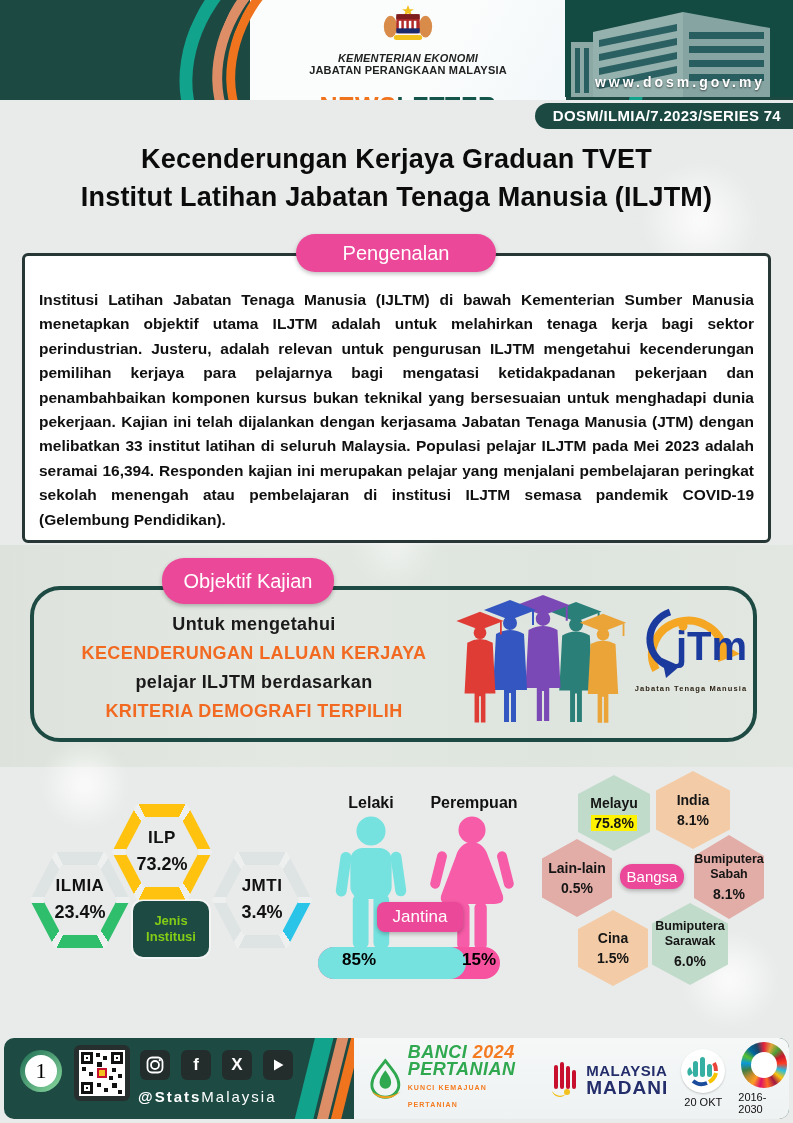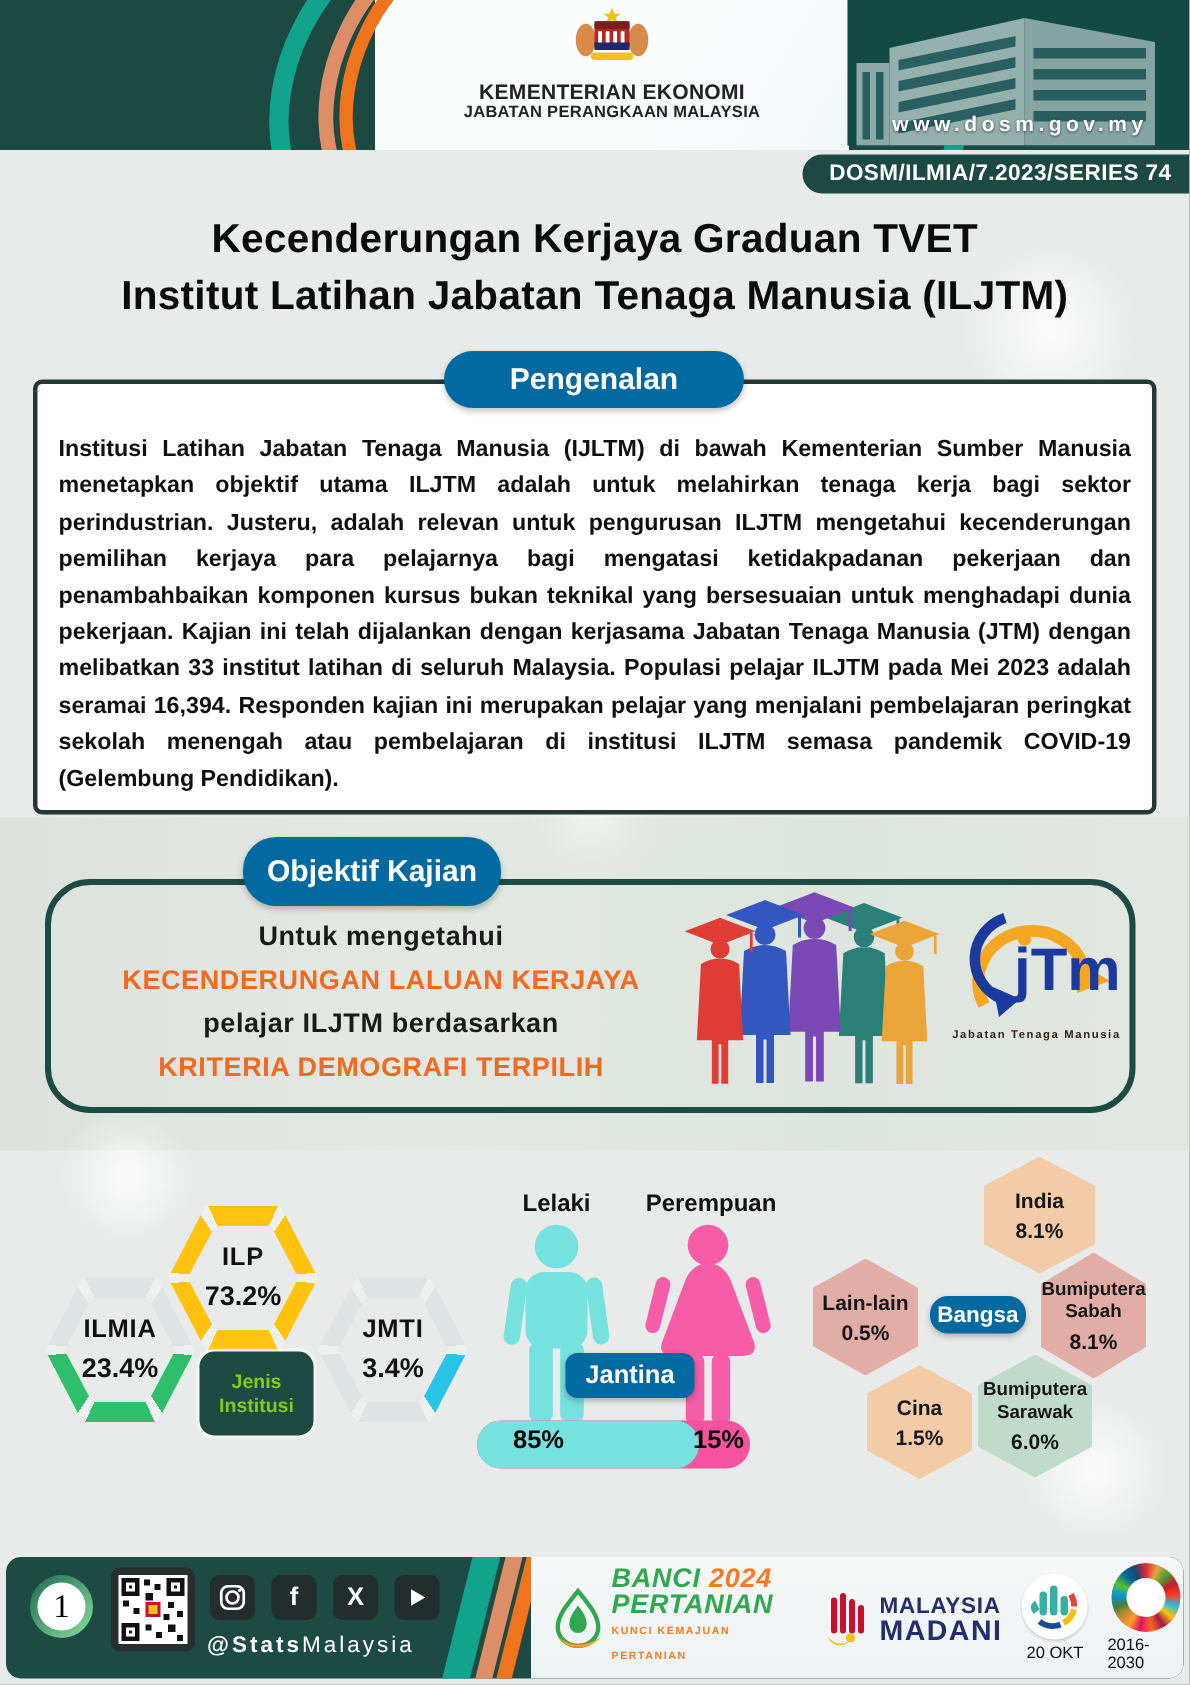--- a/index.html
+++ b/index.html
@@ -19,35 +19,35 @@
   
   .masthead { position:absolute; left:0; top:0; width:793px; height:100px; background:#1C4A43; overflow:hidden; }
   .mast-white { position:absolute; left:250px; top:0; width:316px; height:100px; background:linear-gradient(120deg,#fbfdfd 60%,#f2f7f9); }
   .arc { position:absolute; border-radius:50%; border:13px solid transparent; }
   .arc-teal    { width:170px; height:230px; left:186px; top:-60px; border-left-color:#12A38C; transform:rotate(26deg); }
   .arc-salmon  { width:150px; height:210px; left:218px; top:-52px; border-left-color:#DE8E66; border-width:10px; transform:rotate(24deg); }
   .arc-orange  { width:146px; height:206px; left:232px; top:-50px; border-left-color:#F0731D; border-width:9px; transform:rotate(24deg); }
   .arc-teal-r  { width:170px; height:230px; left:470px; top:-64px; border-right-color:#12A38C; transform:rotate(-22deg); }
   .building-wrap { position:absolute; left:565px; top:0; width:228px; height:97px; background:#16453E; }
   .crest-block { position:absolute; left:290px; top:4px; width:236px; text-align:center; }
-  .ministry { font-size:14px; font-weight:bold; color:#222; margin-top:2px; letter-spacing:.2px; }
+  .ministry { font-size:11px; font-weight:bold; color:#222; margin-top:2px; letter-spacing:.2px;font-style:italic; }
   .department { font-size:11px; font-weight:bold; color:#222; letter-spacing:.2px; }
   .newsletter { font-size:25px; font-weight:bold; letter-spacing:.5px; margin-top:16px; }
   .news { color:#F0731D; } .letter { color:#15564C; }
   .website { position:absolute; left:580px; top:74px; width:200px; text-align:center; color:#fff; font-weight:bold;
     font-size:14px; letter-spacing:3px; text-shadow:0 1px 2px rgba(0,0,0,.6); }
   .series-badge { position:absolute; right:0; top:103px; height:26px; line-height:26px; padding:0 12px 0 18px;
     background:#1C4A43; color:#fff; font-weight:bold; font-size:15px; border-radius:14px 0 0 14px; letter-spacing:.3px; }
 
   
   .doc-title { position:absolute; left:0; top:140px; width:793px; text-align:center; color:#0b0b0b;
     font-size:27px; font-weight:bold; line-height:38px; letter-spacing:.2px; }
 
   
-  .pill { background:#0369a1; color:#fff; font-weight:bold; text-align:center; border-radius:22px;
+  .pill { background:#ec4899; color:#fff; font-weight:normal; text-align:center; border-radius:22px;
     box-shadow:0 2px 4px rgba(0,0,0,.25); }
   .pengenalan-pill { position:absolute; left:296px; top:234px; width:200px; height:38px; line-height:38px; font-size:20px; z-index:5; }
   .intro-box { position:absolute; left:22px; top:253px; width:749px; height:290px; background:#fff;
     border:3px solid #273735; border-radius:6px; padding:32px 14px 8px 14px; z-index:4; }
   .intro-box p { font-size:15.5px; font-weight:bold; color:#101010; line-height:24.4px; text-align:justify; }
 
   
   .objektif-frame { position:absolute; left:30px; top:586px; width:727px; height:156px;
     border:4px solid #1D4B43; border-radius:30px; z-index:2; }
   .objektif-pill { position:absolute; left:162px; top:558px; width:172px; height:46px; line-height:46px; font-size:20px; z-index:6; }
@@ -308,20 +308,24 @@
     <rect x="20" y="72" width="10" height="38" rx="4"></rect>
     <rect x="34" y="72" width="10" height="38" rx="4"></rect>
   </svg>
   <div class="pill jantina-badge">Jantina</div>
   <div class="gender-bar">
     <div class="male-part"></div>
     <div class="bar-label bar-male-label">85%</div>
     <div class="bar-label bar-female-label">15%</div>
   </div>
 
+  <div class="phex hx-melayu">
+    <div class="p-label">Melayu</div>
+    <div class="p-value"><span class="hl-yellow">75.8%</span></div>
+  </div>
   <div class="phex hx-india">
     <div class="p-label">India</div>
     <div class="p-value">8.1%</div>
   </div>
   <div class="phex hx-lain">
     <div class="p-label">Lain-lain</div>
     <div class="p-value">0.5%</div>
   </div>
   <div class="phex hx-sabah">
     <div class="p-label small">Bumiputera Sabah</div>

